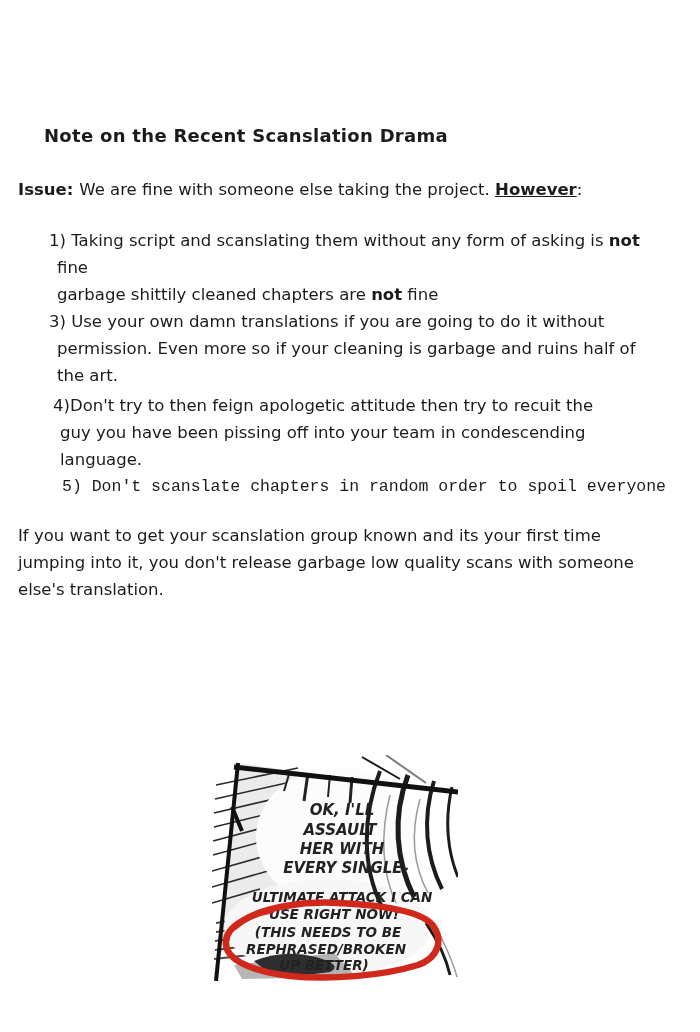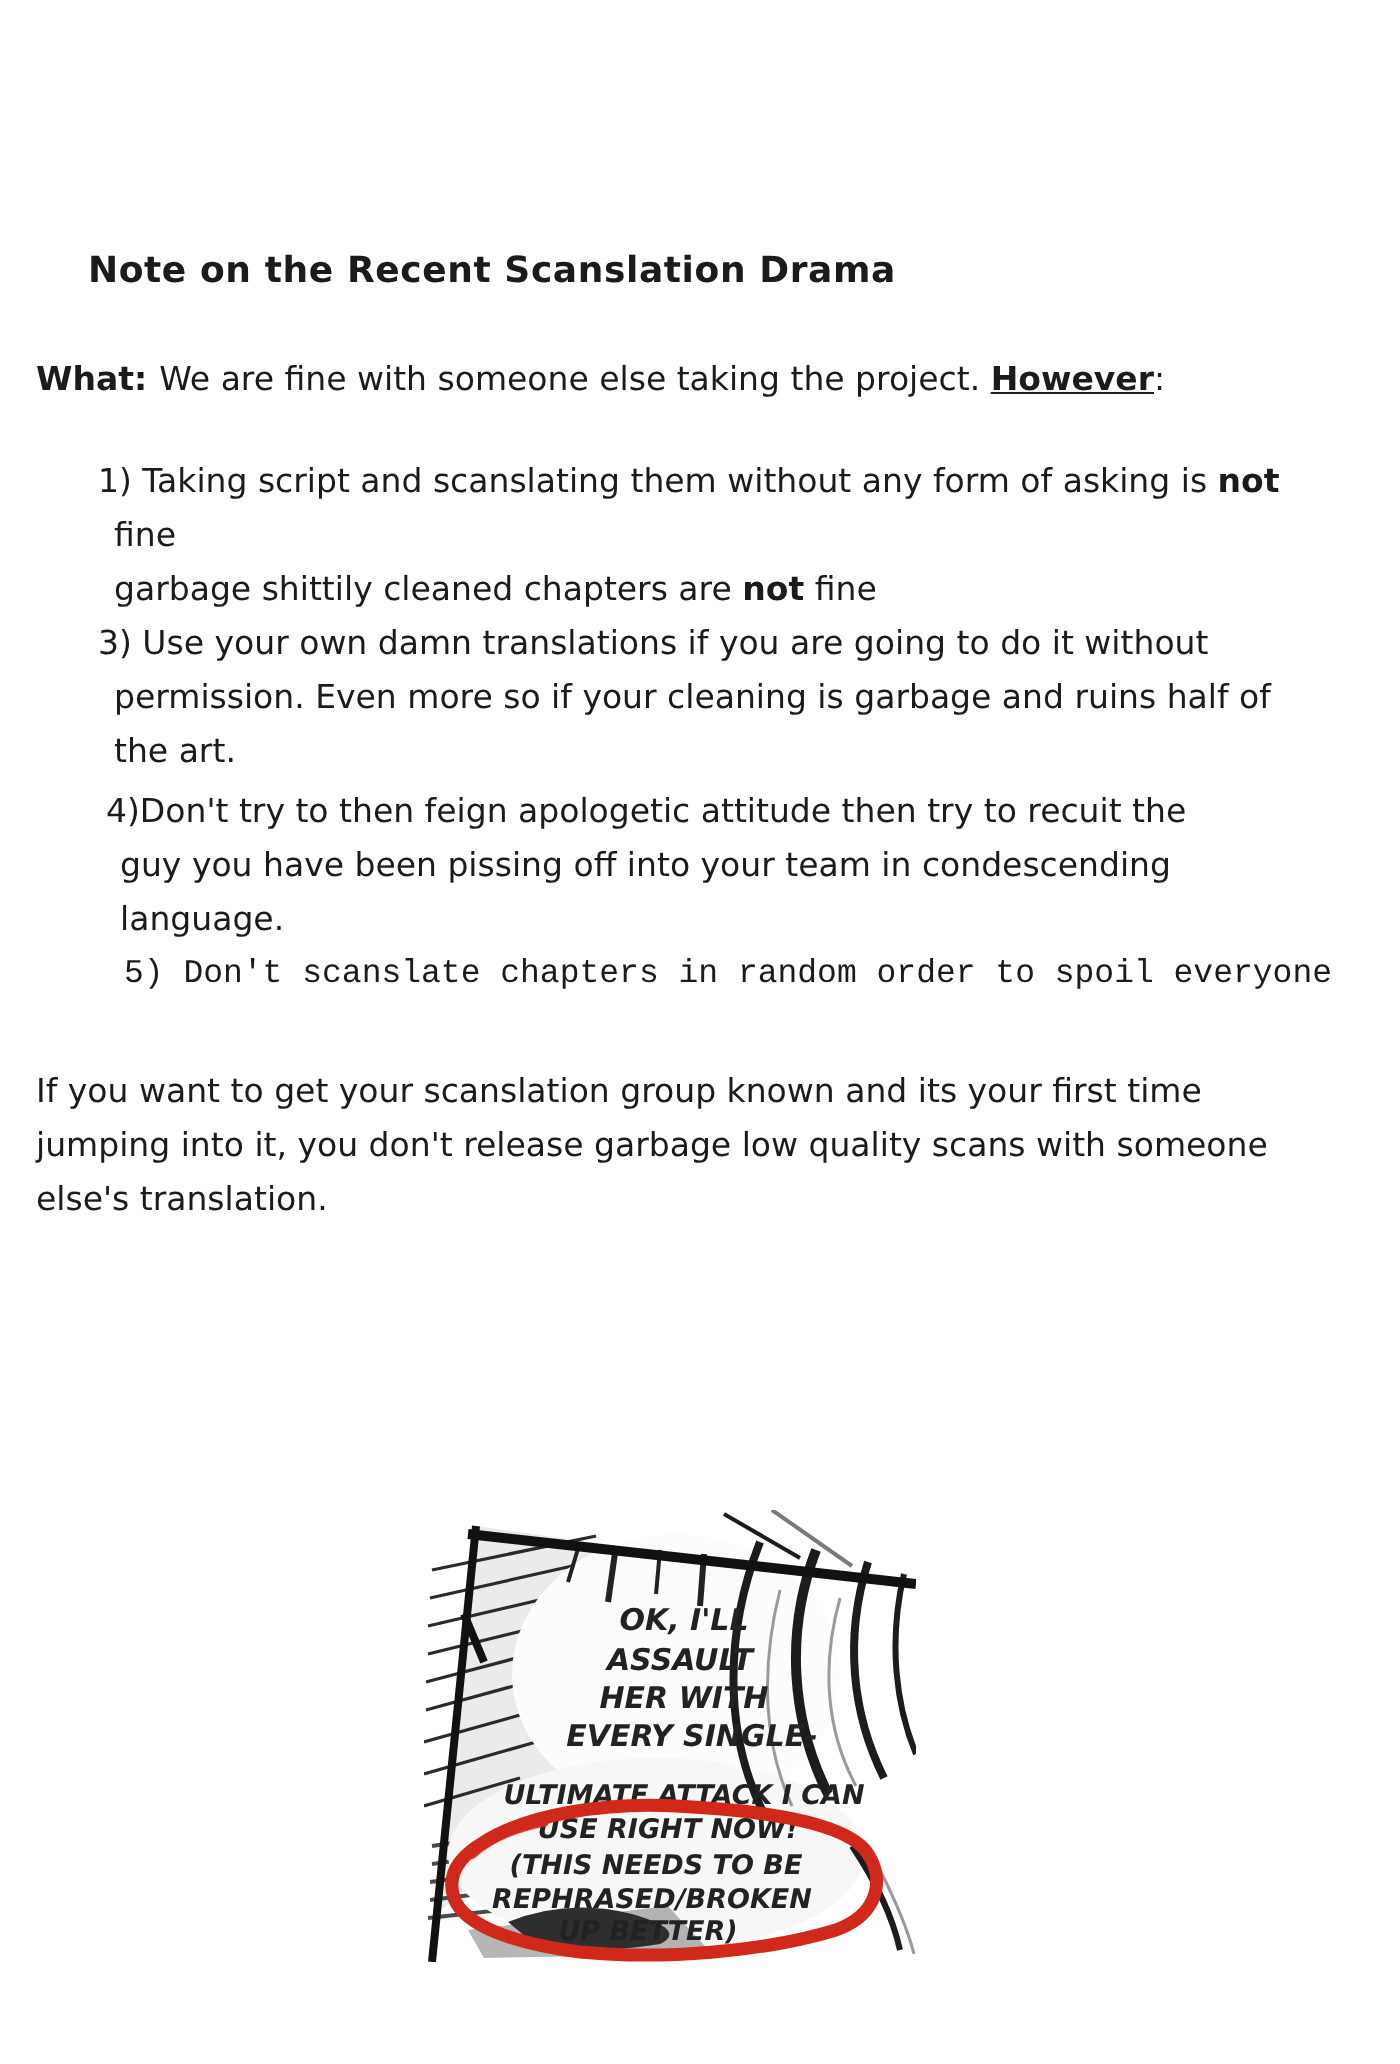--- a/index.html
+++ b/index.html
@@ -16,21 +16,21 @@
     font-size:18px;
     font-weight:bold;
     letter-spacing:.3px;
     line-height:36px;
     white-space:nowrap;
   }
   .body-text{font-size:16.5px;line-height:27px;}
   .para{margin:0 14px 0 18px;}
   .para-what{margin-top:78px;}
   .para-issue{margin-top:22px;}
-  .para-closing{margin-top:32px;}
+  .para-closing{margin-top:22px;}
   .line{display:block;white-space:nowrap;}
   b.lbl{padding-right:6px;}
   .uline{text-decoration:underline;}
   .note-list{margin:24px 0 0 49px;}
   .item{margin:0;}
   .item .cont{padding-left:8px;}
   .item4{margin-left:4px;margin-top:3px;}
   .item4 .cont{padding-left:7px;}
   .item5{margin-left:13px;font-family:Liberation Mono, monospace;}
   .panel-wrap{
@@ -50,21 +50,21 @@
 <body>
 
 <div class="page">
 
   <h1 class="title">Note on the Recent Scanslation Drama</h1>
 
   <div class="body-text">
 
 
     <p class="para para-issue">
-      <span class="line"><b class="lbl">What:</b><span>We are fine with someone else taking the project. </span><b class="uline">However</b><span>:</span></span>
+      <span class="line"><b class="lbl">Issue:</b><span>We are fine with someone else taking the project. </span><b class="uline">However</b><span>:</span></span>
     </p>
 
     <div class="note-list">
 
       <div class="item">
         <span class="line"><span>1) Taking script and scanslating them without any form of asking is </span><b>not</b></span>
         <span class="line cont">fine</span>
       </div>
 
       <div class="item">

